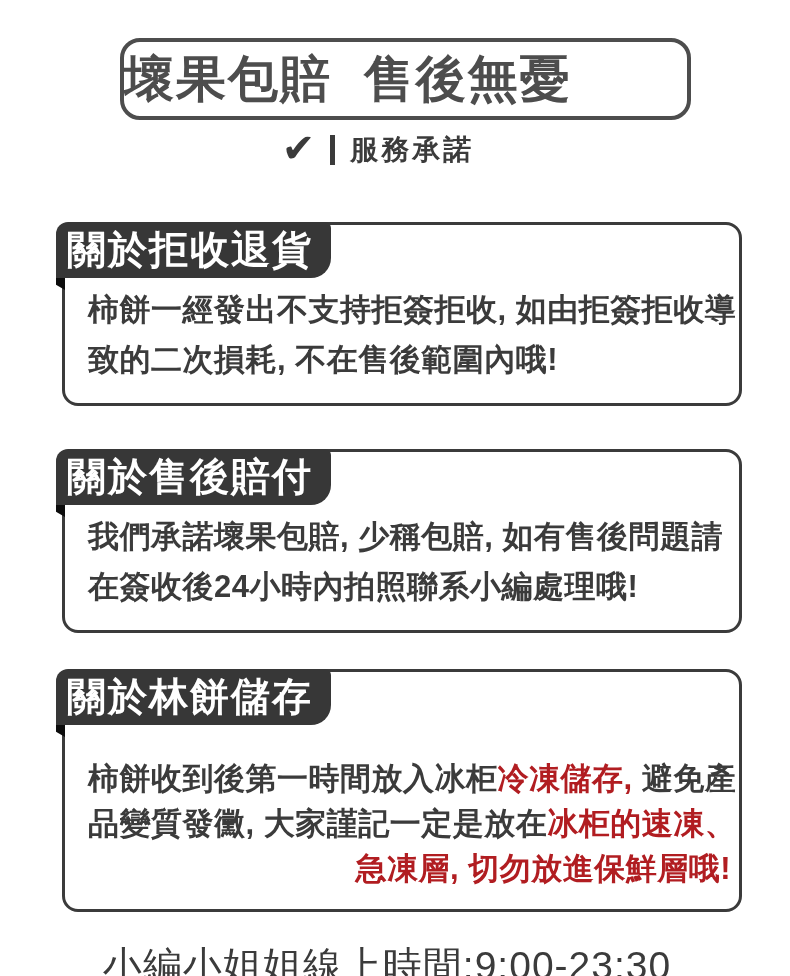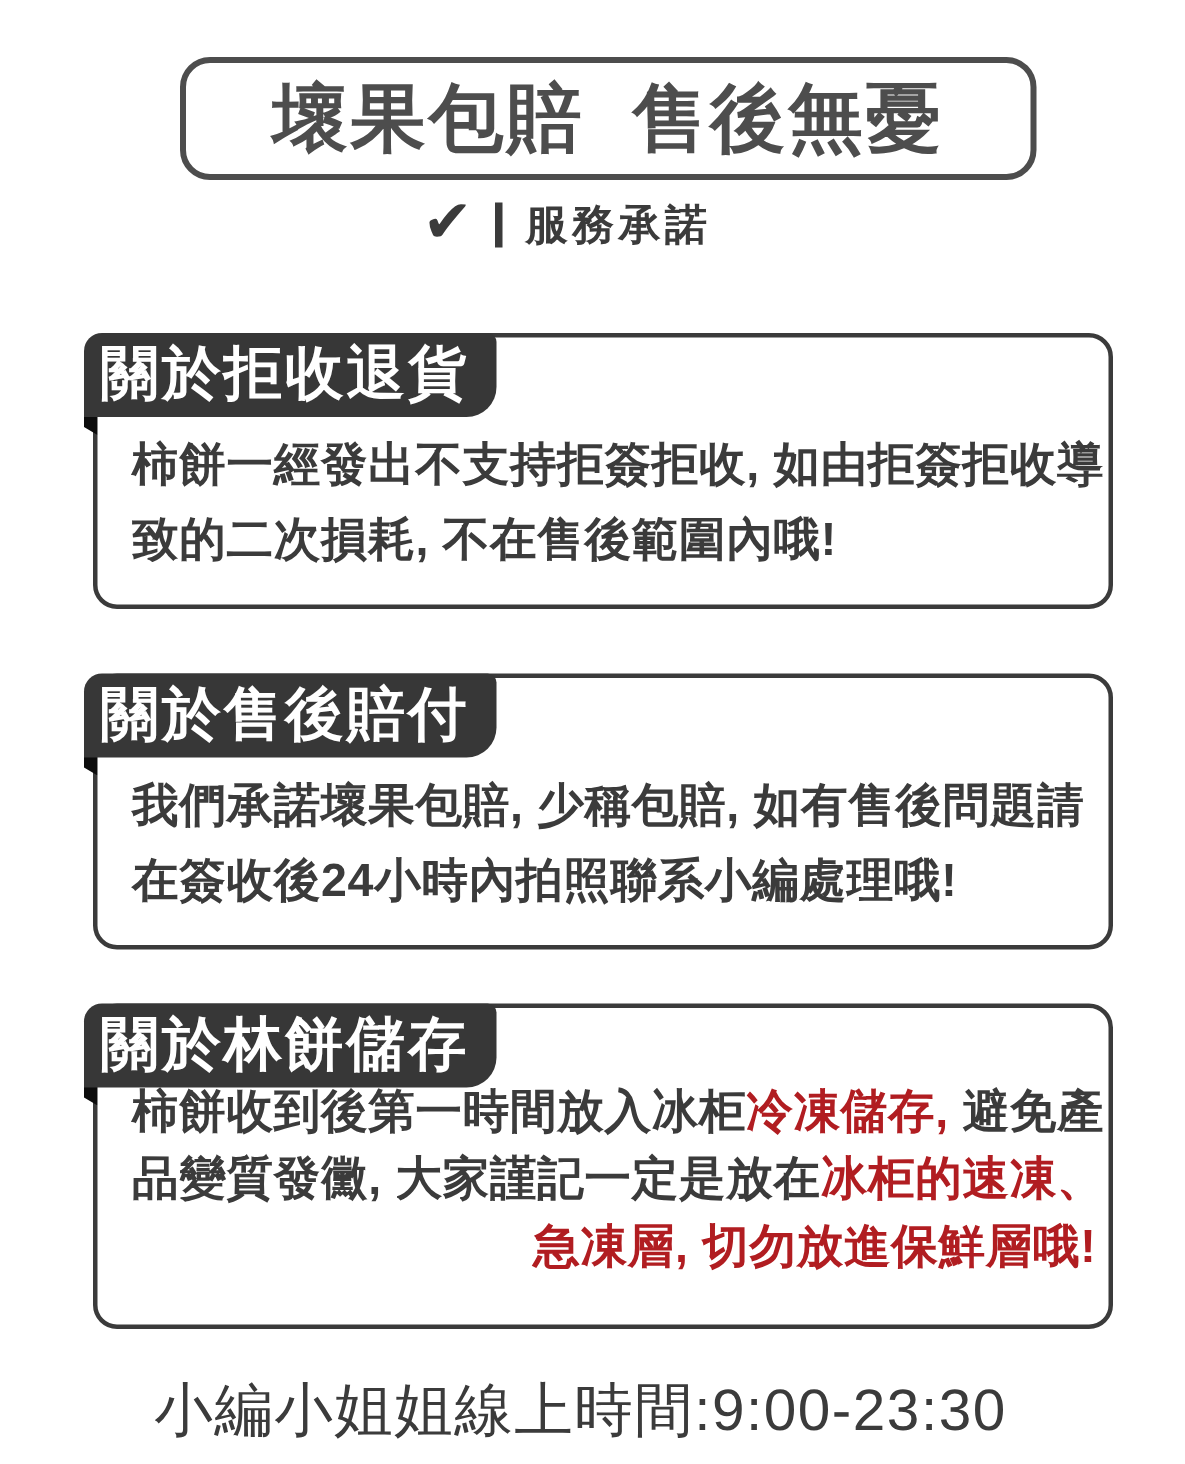--- a/index.html
+++ b/index.html
@@ -8,21 +8,21 @@
     font-family:"Liberation Sans","DejaVu Sans",sans-serif;
     -webkit-font-smoothing:antialiased;
   }
   
   .hero{
     box-sizing:border-box;
     width:571px;height:82px;
     margin:38px 0 0 120px;
     border:4px solid var(--ink-light);
     border-radius:20px;
-    display:flex;align-items:center;justify-content:center;
+    display:flex;align-items:center;
   }
   .hero-title{
     font-size:50px;font-weight:bold;color:var(--ink-light);
     letter-spacing:2px;white-space:pre;line-height:1;
   }
   
   .promise{
     margin-top:10px;padding-right:34px;
     display:flex;align-items:center;justify-content:center;gap:15px;
     color:var(--ink);
@@ -35,21 +35,21 @@
   .promise-label{font-size:28px;font-weight:bold;letter-spacing:3px;text-align:center;}
   
   .sections{width:680px;margin:0 0 0 62px;}
   .card{
     position:relative;box-sizing:border-box;
     border:3px solid var(--ink);border-radius:16px;
     min-height:184px;
     padding:60px 8px 18px 23px;
     background:#fff;
   }
-  .card.tight{min-height:217px;padding-top:46px;}
+  .card.tight{min-height:217px;padding-top:84px;}
   .card:nth-child(1){margin-top:52px;}
   .card:nth-child(2){margin-top:43px;}
   .card:nth-child(3){margin-top:36px;}
   .tag{
     position:absolute;top:-3px;left:-9px;
     height:56px;line-height:55px;
     padding:0 18px 0 11px;
     background:var(--tag-bg);color:#ffffff;
     font-size:39px;font-weight:bold;letter-spacing:2px;
     border-radius:12px 6px 20px 0;

